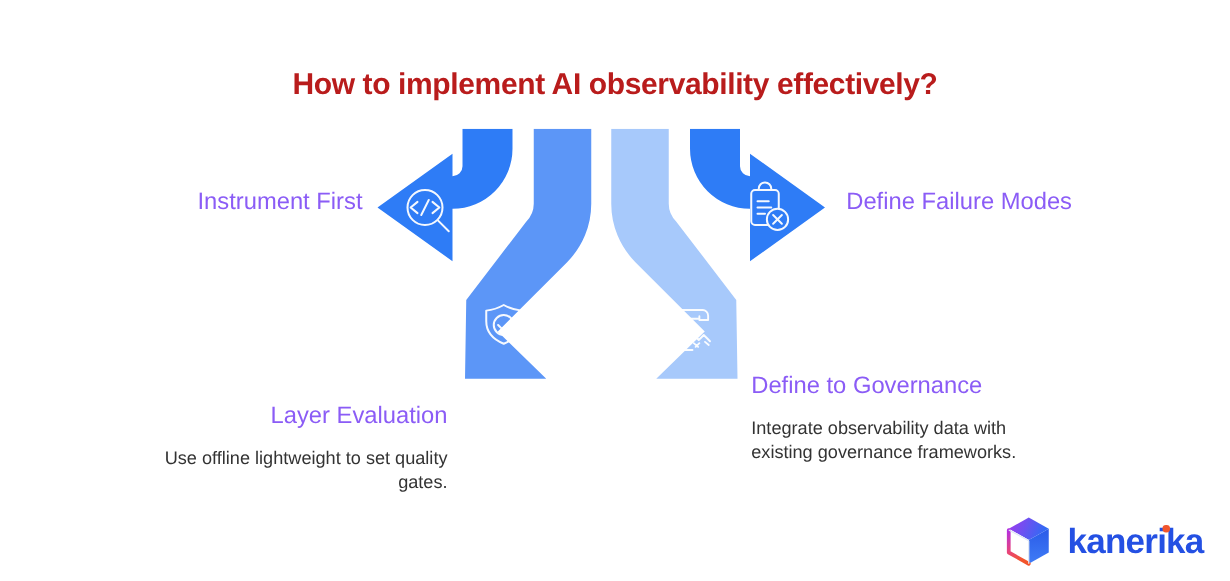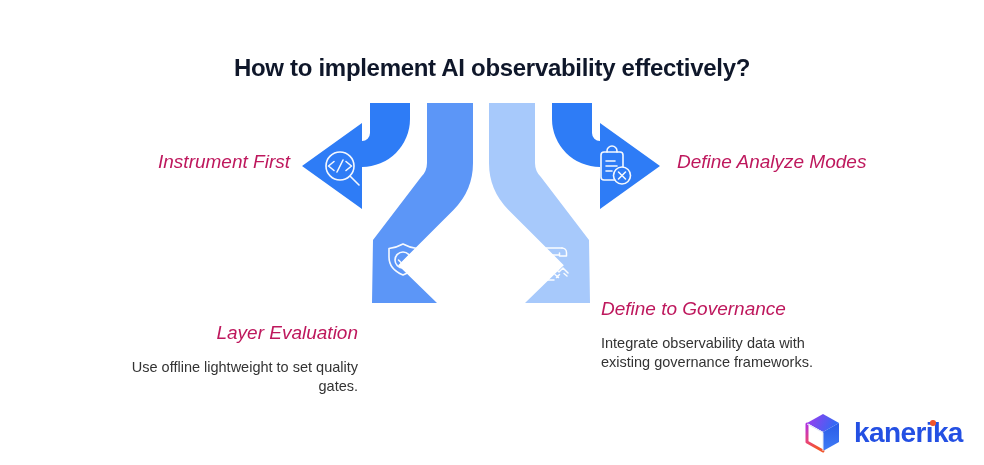--- a/index.html
+++ b/index.html
@@ -3,25 +3,25 @@
 <meta charset="utf-8">
 <style>
   html,body{margin:0;padding:0;}
   body{
     width:984px;height:465px;background:#ffffff;position:relative;overflow:hidden;
     font-family:"Liberation Sans","DejaVu Sans",sans-serif;color:#181818;
   }
   .canvas{position:absolute;inset:0;}
   .title{
     position:absolute;left:0;right:0;top:54px;text-align:center;
-    font-size:24px;font-weight:700;letter-spacing:-0.3px;color:#0f172a;
+    font-size:24px;font-weight:700;letter-spacing:-0.3px;color:#b91c1c;
   }
   .step{position:absolute;}
   .step h2{
-    margin:0;font-size:19px;font-weight:400;color:#be185d;line-height:1.2;font-style:italic;
+    margin:0;font-size:19px;font-weight:400;color:#8b5cf6;line-height:1.2;
   }
   .step p{
     margin:13px 0 0 0;font-size:14.5px;color:#333;line-height:1.32;white-space:pre-line;
   }
   .step.align-right{text-align:right;}
   #step-instrument{top:151px;right:694px;width:280px;}
   #step-failure{top:151px;left:677px;width:290px;}
   #step-evaluation{top:298px;right:626px;width:300px;margin-top:24px;}
   #step-governance{top:298px;left:601px;width:300px;}
   #arrow-graphic{position:absolute;left:300px;top:103px;}
@@ -84,21 +84,21 @@
       <path d="M250 170 l5 -5 4 4 4 -4 5 5"></path>
       <path d="M255 171.5 l3.5 3 M259.5 171.5 l-3 3 M264 170.5 l3 2.5"></path>
     </g>
   </svg>
 
   <div class="step align-right" id="step-instrument">
     <h2>Instrument First</h2>
   </div>
 
   <div class="step" id="step-failure">
-    <h2>Define Analyze Modes</h2>
+    <h2>Define Failure Modes</h2>
   </div>
 
   <div class="step align-right" id="step-evaluation">
     <h2>Layer Evaluation</h2>
     <p>Use offline lightweight to set quality
 gates.</p>
   </div>
 
   <div class="step" id="step-governance">
     <h2>Define to Governance</h2>

